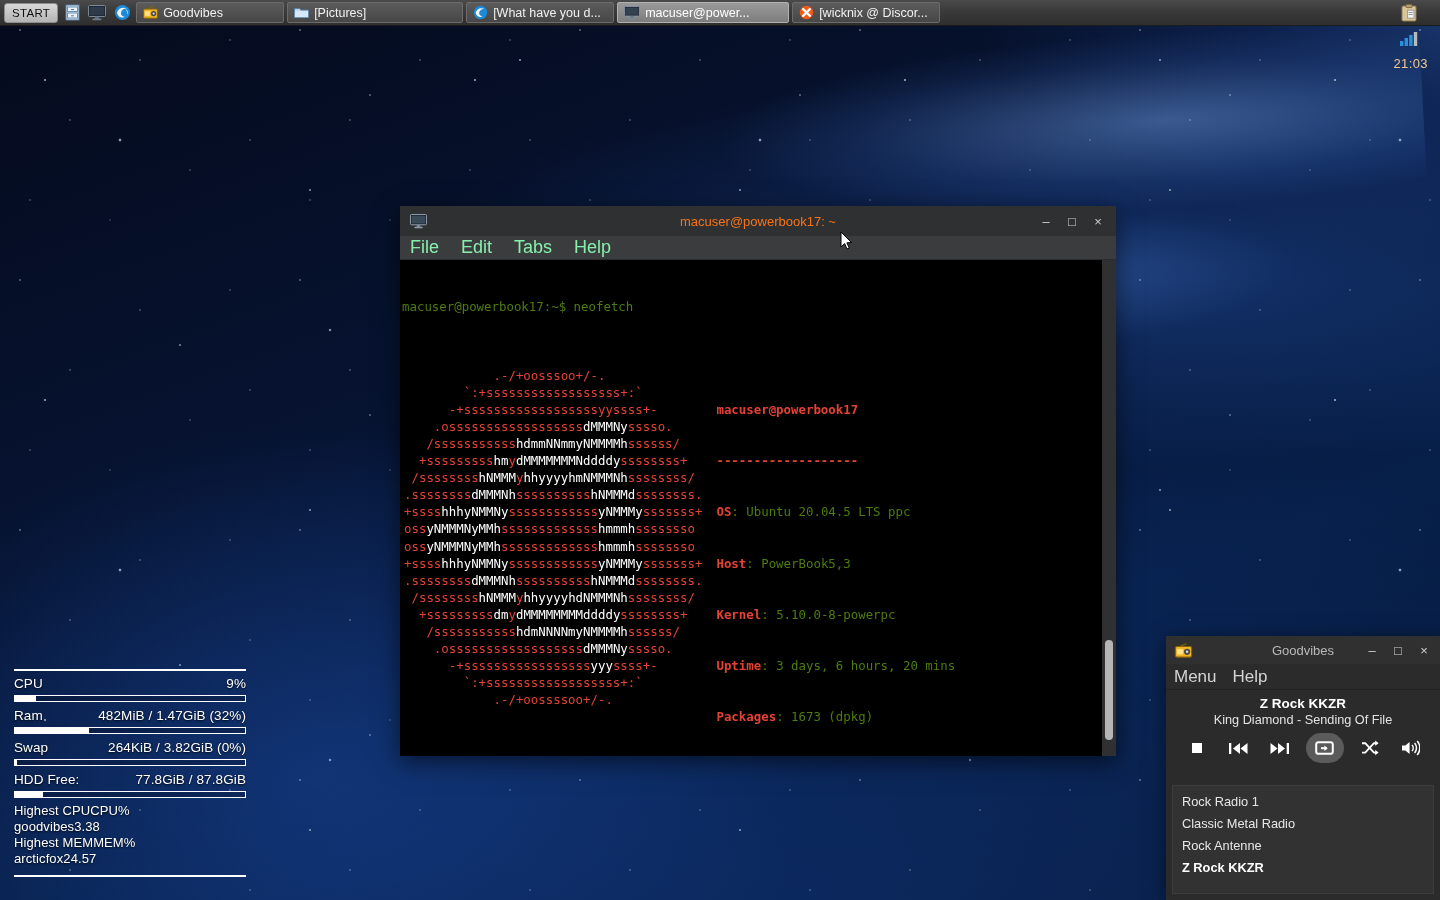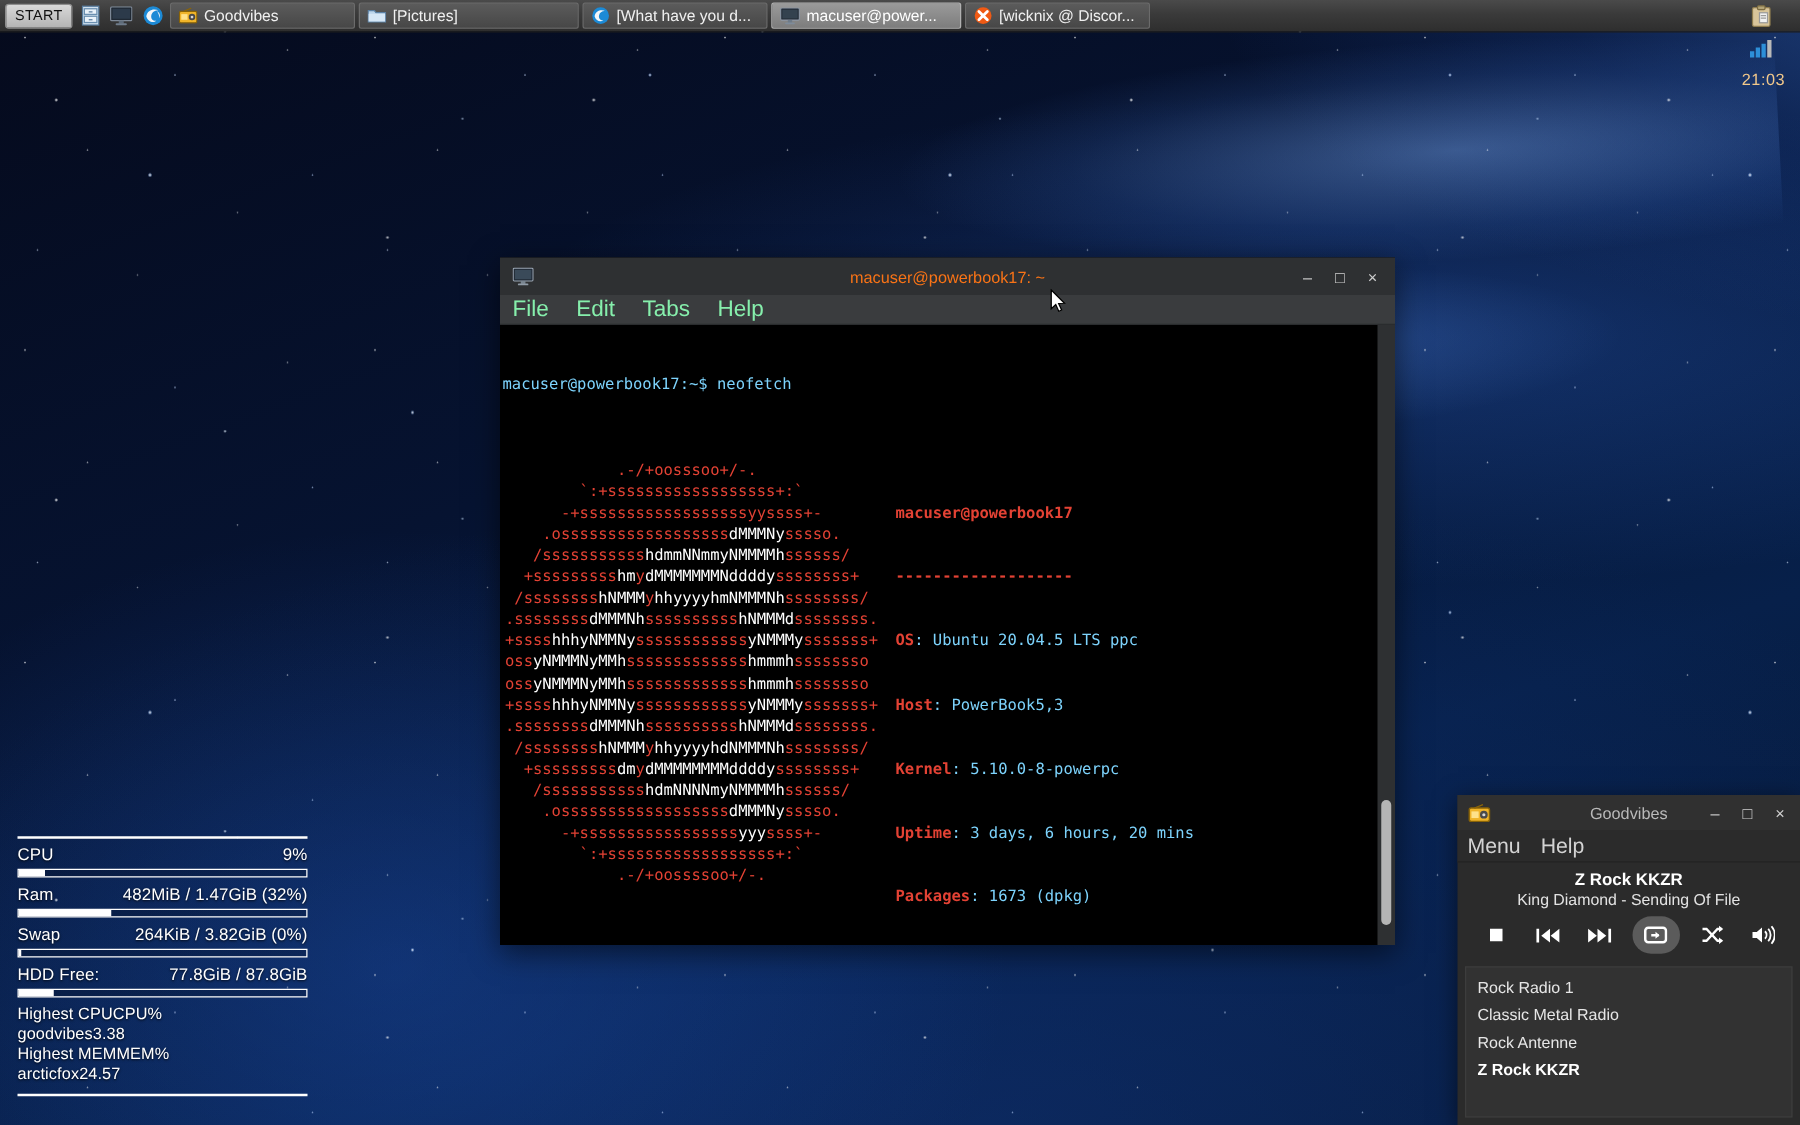--- a/index.html
+++ b/index.html
@@ -137,39 +137,39 @@
   .term-scroll { width:14px; background:#2e3032; position:relative; }
   .term-scroll .thumb {
     position:absolute; left:3px; width:8px; border-radius:4px; background:#b5b5b5;
   }
   .fetch { display:flex; }
   .ascii { padding-left:2px; }
   .info { padding-left:14px; }
   .r { color:#e34234; }
   .rb { color:#e34234; font-weight:bold; }
   .w { color:#ffffff; }
-  .g { color:#7dd3fc;margin-top:33px; }
+  .g { color:#4d7c0f;margin-top:33px; }
 
   
   .gv {
     position:absolute; left:1166px; top:636px; width:274px; height:264px;
     background:#2b2b2b; box-shadow:0 4px 18px rgba(0,0,0,.55);
     display:flex; flex-direction:column;
   }
   .gv-title { height:28px; background:#303030; display:flex; align-items:center; padding:0 4px; position:relative; }
   .gv-title .gtxt { position:absolute; left:0; right:0; text-align:center; color:#b9b9b9; font-size:13px; }
   .gv-menu { height:26px; background:#2b2b2b; display:flex; align-items:center; padding-left:8px; gap:16px; border-bottom:1px solid #232323; }
   .gv-menu .mi { color:#d3d3d3; font-size:17px; }
   .gv-now { text-align:center; padding:6px 4px 2px; }
   .gv-station { color:#ffffff; font-size:13.5px; font-weight:bold; }
   .gv-track { color:#e2e2e2; font-size:12.7px; margin-top:2px; }
   .gv-ctl { display:flex; align-items:center; justify-content:space-between; padding:4px 14px 6px 16px; }
   .gv-btn { width:30px; height:30px; display:flex; align-items:center; justify-content:center; color:#ffffff; }
   .gv-btn.pressed { background:#5b5b5b; border-radius:15px; width:38px; height:30px; }
-  .gv-list { margin:4px 6px 6px; background:#323232; border:1px solid #3d3d3d; flex:1; padding:4px 0; }
+  .gv-list { margin:16px 6px 6px; background:#323232; border:1px solid #3d3d3d; flex:1; padding:4px 0; }
   .gv-item { padding:1.5px 9px; color:#e6e6e6; font-size:12.8px; line-height:19px; }
   .gv-item.sel { font-weight:bold; color:#ffffff; }
 
   
   .mouse { position:absolute; left:840px; top:231px; width:14px; height:20px; }
 </style>
 </head>
 <body>
 
 <div id="screen">
@@ -231,21 +231,21 @@
     </div>
 
     <div class="task-btn" style="width:148px">
       <svg width="15" height="15" viewBox="0 0 17 17">
         <circle cx="8.5" cy="8.5" r="7.6" fill="#1c8ad6"></circle>
         <path d="M3 9 C4 4 9 2.5 13 4.5 C10.5 4 7.5 5.5 7 8.5 C6.6 11 8.5 13 11 12.6 C8.8 14.6 4.2 13.6 3 9 Z" fill="#f3f6f9"></path>
       </svg>
       <span class="lbl">[What have you d...</span>
     </div>
 
-    <div class="task-btn active" style="width:152px">
+    <div class="task-btn active" style="width:172px">
       <svg width="16" height="14" viewBox="0 0 18 16">
         <rect x="0.5" y="0.5" width="17" height="11" rx="1" fill="#222b36" stroke="#8d98a6"></rect>
         <rect x="2" y="2" width="14" height="8" fill="#33424f"></rect>
         <rect x="7" y="11.5" width="4" height="2.5" fill="#6d7a88"></rect>
         <rect x="4.5" y="13.6" width="9" height="1.6" rx="0.8" fill="#7e8b9a"></rect>
       </svg>
       <span class="lbl">macuser@power...</span>
     </div>
 
     <div class="task-btn" style="width:148px">

